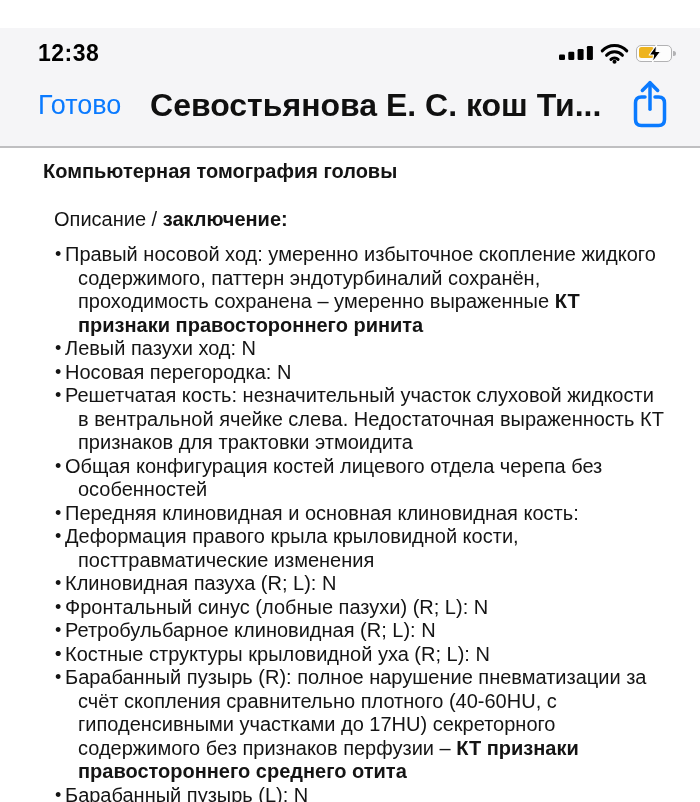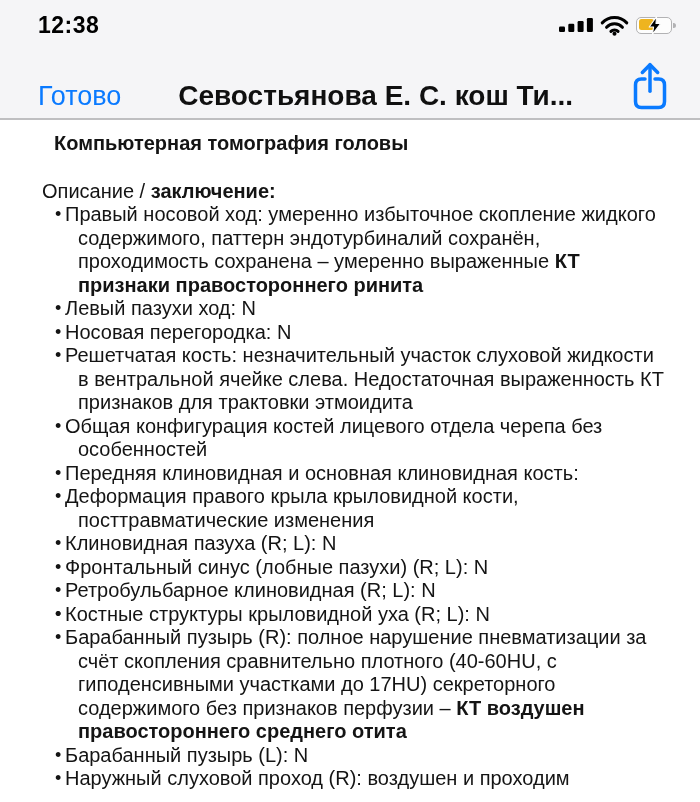--- a/index.html
+++ b/index.html
@@ -22,20 +22,21 @@
   
   .chrome {
     background: var(--header-bg);
     border-bottom: 2px solid var(--header-border);
     height: 120px;
   }
   .status-bar {
     height: 42px;
     display: flex; align-items: center; justify-content: space-between;
     padding: 8px 22px 0 38px;
+    margin-top: 28px;
   }
   .time { font-size: 23px; font-weight: 700; letter-spacing: 0.5px; color: #000; }
   .status-icons { display: flex; align-items: center; gap: 7px; }
   .sig-svg { width: 34px; height: 14px; display: block; }
   .wifi-svg { width: 29px; height: 21px; display: block; }
 
   .battery { position: relative; width: 42px; height: 18px; }
   .bat-body {
     position: absolute; left: 0; top: 0.5px;
     width: 36px; height: 17px;
@@ -50,54 +51,54 @@
   .bat-tip {
     position: absolute; right: 2px; top: 6.5px;
     width: 3px; height: 5.5px;
     background: #b2b2b4;
     border-radius: 0 2.5px 2.5px 0;
   }
   .bolt-svg { position: absolute; left: 12px; top: -0.5px; width: 14px; height: 19px; }
 
   .nav-bar {
     height: 74px;
-    display: flex; align-items: flex-end;
+    display: flex; align-items: center;
     padding: 0 22px 4px 38px;
   }
   .done-btn {
     background: none; border: none; padding: 0; cursor: pointer;
     font-family: "Liberation Sans", sans-serif;
     font-size: 27px; color: var(--accent-blue);
     flex: 0 0 auto;
   }
   .nav-title {
     flex: 1 1 auto;
     text-align: center;
-    font-size: 28px; font-weight: 600; color: #101010;
+    font-size: 32px; font-weight: 600; color: #101010;
     white-space: nowrap; overflow: hidden;
     padding: 0 8px;
   }
   .share-btn {
     background: none; border: none; padding: 0; cursor: pointer;
     flex: 0 0 auto; margin-right: 8px;
   }
   .share-svg { width: 40px; height: 50px; display: block; }
 
   
   .doc {
     padding: 12px 34px 0 42px;
     font-size: 20px;
     line-height: 23.5px;
   }
   .doc-heading {
     font-size: 20px; font-weight: 700;
-    margin: 0 0 24px 12px;
+    margin: 0 0 24px 1px;
     line-height: 23.5px;
   }
-  .desc-line { margin: 0; }
+  .desc-line { margin: 12px; }
   .b { font-weight: 700; }
   ul.findings { list-style: none; margin: 0; padding: 0; }
   ul.findings li {
     position: relative;
     padding-left: 36px;
     text-indent: -13px;
   }
   ul.findings .dot {
     position: absolute; left: 13px; top: 0;
     text-indent: 0;
@@ -161,19 +162,19 @@
         <li><span class="dot">•</span><span><span>Носовая перегородка: N</span></span></li>
         <li><span class="dot">•</span><span><span>Решетчатая кость: незначительный участок слуховой жидкости в вентральной ячейке слева. Недостаточная выраженность КТ признаков для трактовки этмоидита</span></span></li>
         <li><span class="dot">•</span><span><span>Общая конфигурация костей лицевого отдела черепа без особенностей</span></span></li>
         <li><span class="dot">•</span><span><span>Передняя клиновидная и основная клиновидная кость:</span></span></li>
         <li><span class="dot">•</span><span><span>Деформация правого крыла крыловидной кости, посттравматические изменения</span></span></li>
         <li><span class="dot">•</span><span><span>Клиновидная пазуха (R; L): N</span></span></li>
         <li><span class="dot">•</span><span><span>Фронтальный синус (лобные пазухи) (R; L): N</span></span></li>
         <li><span class="dot">•</span><span><span>Ретробульбарное клиновидная (R; L): N</span></span></li>
         <li><span class="dot">•</span></li>
         <li><span class="dot">•</span><span><span>Костные структуры крыловидной уха (R; L): N</span></span></li>
-        <li><span class="dot">•</span><span><span>Барабанный пузырь (R): полное нарушение пневматизации за счёт скопления сравнительно плотного (40-60HU, с гиподенсивными участками до 17HU) секреторного содержимого без признаков перфузии – </span><span class="b">КТ воздушен правостороннего среднего отита</span></span></li>
+        <li><span class="dot">•</span><span><span>Барабанный пузырь (R): полное нарушение пневматизации за счёт скопления сравнительно плотного (40-60HU, с гиподенсивными участками до 17HU) секреторного содержимого без признаков перфузии – </span><span class="b">КТ признаки правостороннего среднего отита</span></span></li>
         <li><span class="dot">•</span><span><span>Барабанный пузырь (L): N</span></span></li>
         <li><span class="dot">•</span><span><span>Наружный слуховой проход (R): воздушен и проходим</span></span></li>
       </ul>
   </main>
 
 </div>
 
 </body></html>

